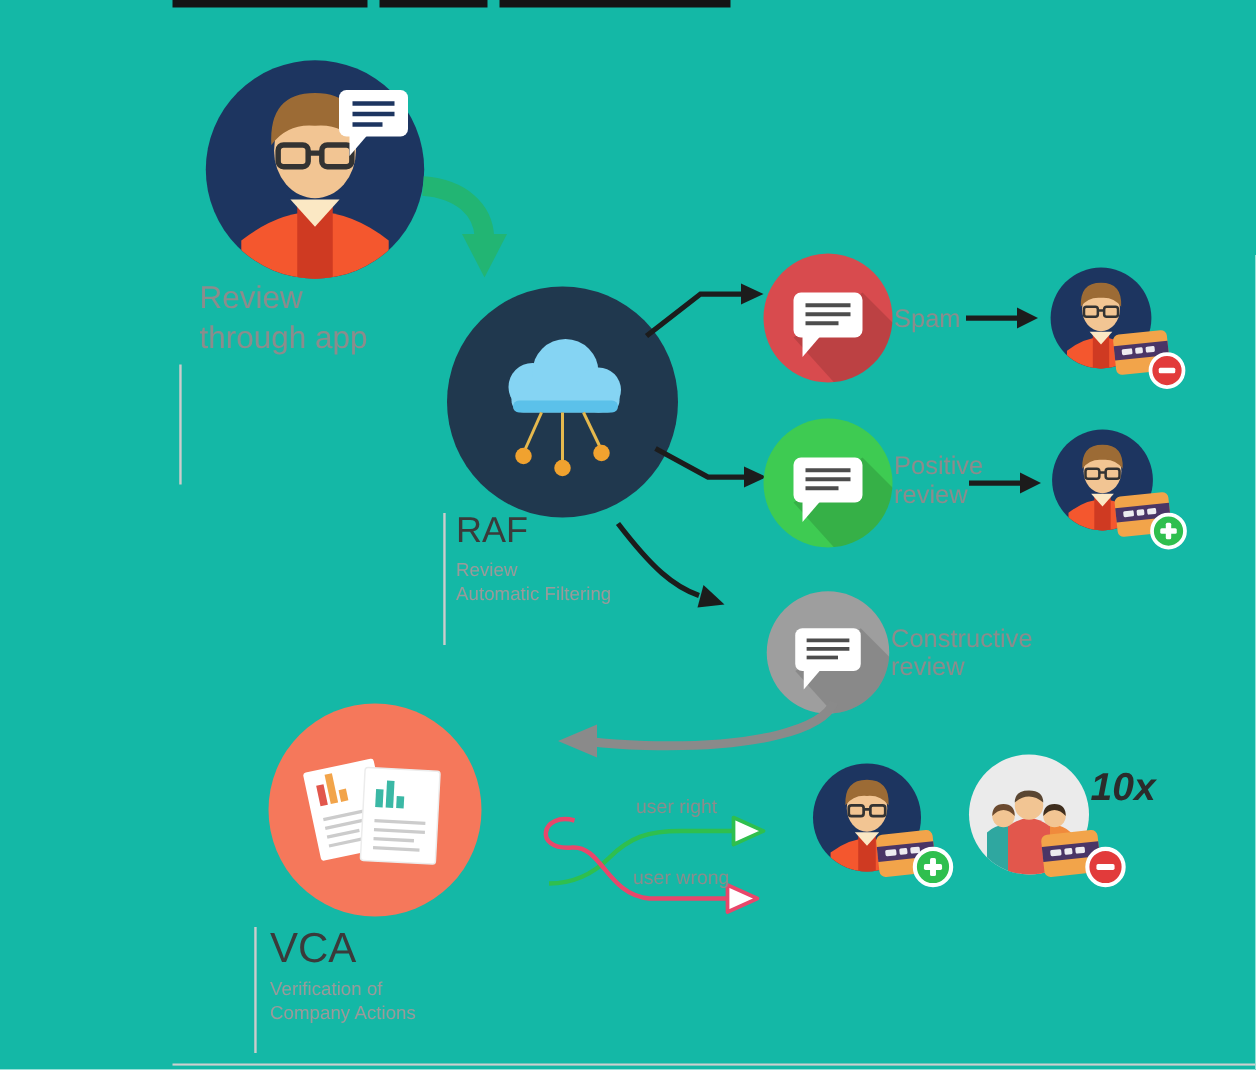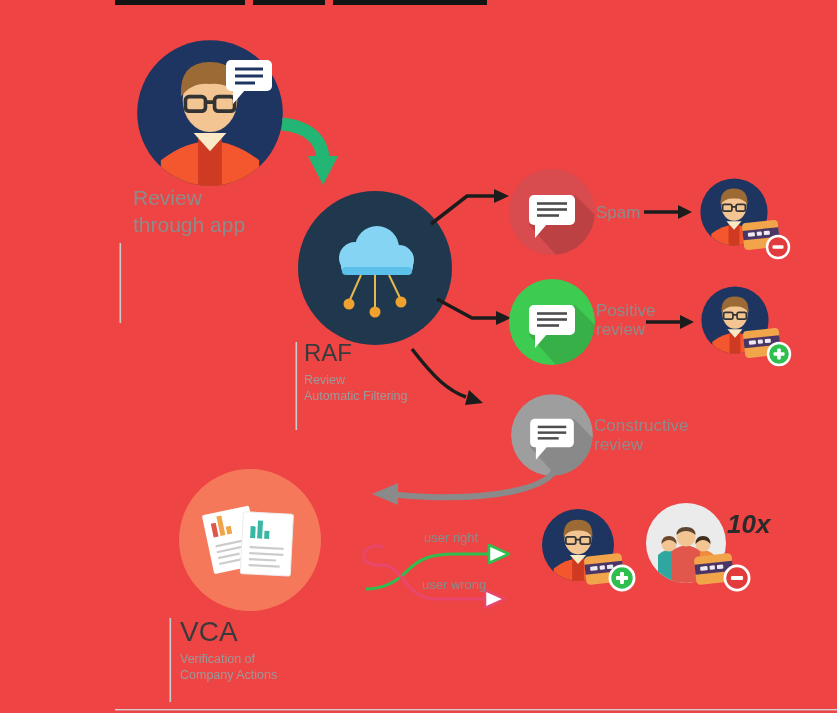--- a/index.html
+++ b/index.html
@@ -1,16 +1,16 @@
 <!DOCTYPE html>
 <html style="--avatar-bg: #1d3560; --raf-bg: #20384e; --spam: #d84b4e; --positive: #3ecb52; --constructive: #9e9e9e; --vca: #f5785b; --cloud: #85d4f3; --cloud-dark: #5bc1ea; --dot-orange: #f0a22f; --arrow-black: #1c1c1c; --arrow-gray: #8a8a8a; --flow-green: #22b573; --user-right-green: #2fbf4e; --user-wrong-pink: #e8476b; --badge-plus: #2fbf4e; --badge-minus: #e23b3b; --card-orange: #f2a44a; --label-gray: #8c8c8c; --title-dark: #3a3a3a; --divider: #cccccc;"><head>
 <meta charset="utf-8">
 <style>
   html,body{margin:0;padding:0;background:#ffffff;}
-  .canvas{position:relative;width:837px;height:713px;background:#ef4444;overflow:hidden;}
+  .canvas{position:relative;width:837px;height:713px;background:#14b8a6;overflow:hidden;}
   svg{display:block;}
   text{font-family:"Liberation Sans",sans-serif;}
   .lbl{fill:var(--label-gray,#8c8c8c);font-size:17px;}
   .lbl-big{fill:var(--label-gray,#8c8c8c);font-size:21px;}
   .node-title{fill:var(--title-dark,#3a3a3a);font-size:24px;}
   .node-title-lg{fill:var(--title-dark,#3a3a3a);font-size:28px;}
   .sub{fill:#9a9a9a;font-size:12.5px;}
   .tiny{fill:var(--label-gray,#8c8c8c);font-size:13px;}
   .mult{fill:#2b2b2b;font-size:26px;font-weight:bold;font-style:italic;}
   .divider{fill:var(--divider,#cccccc);}

